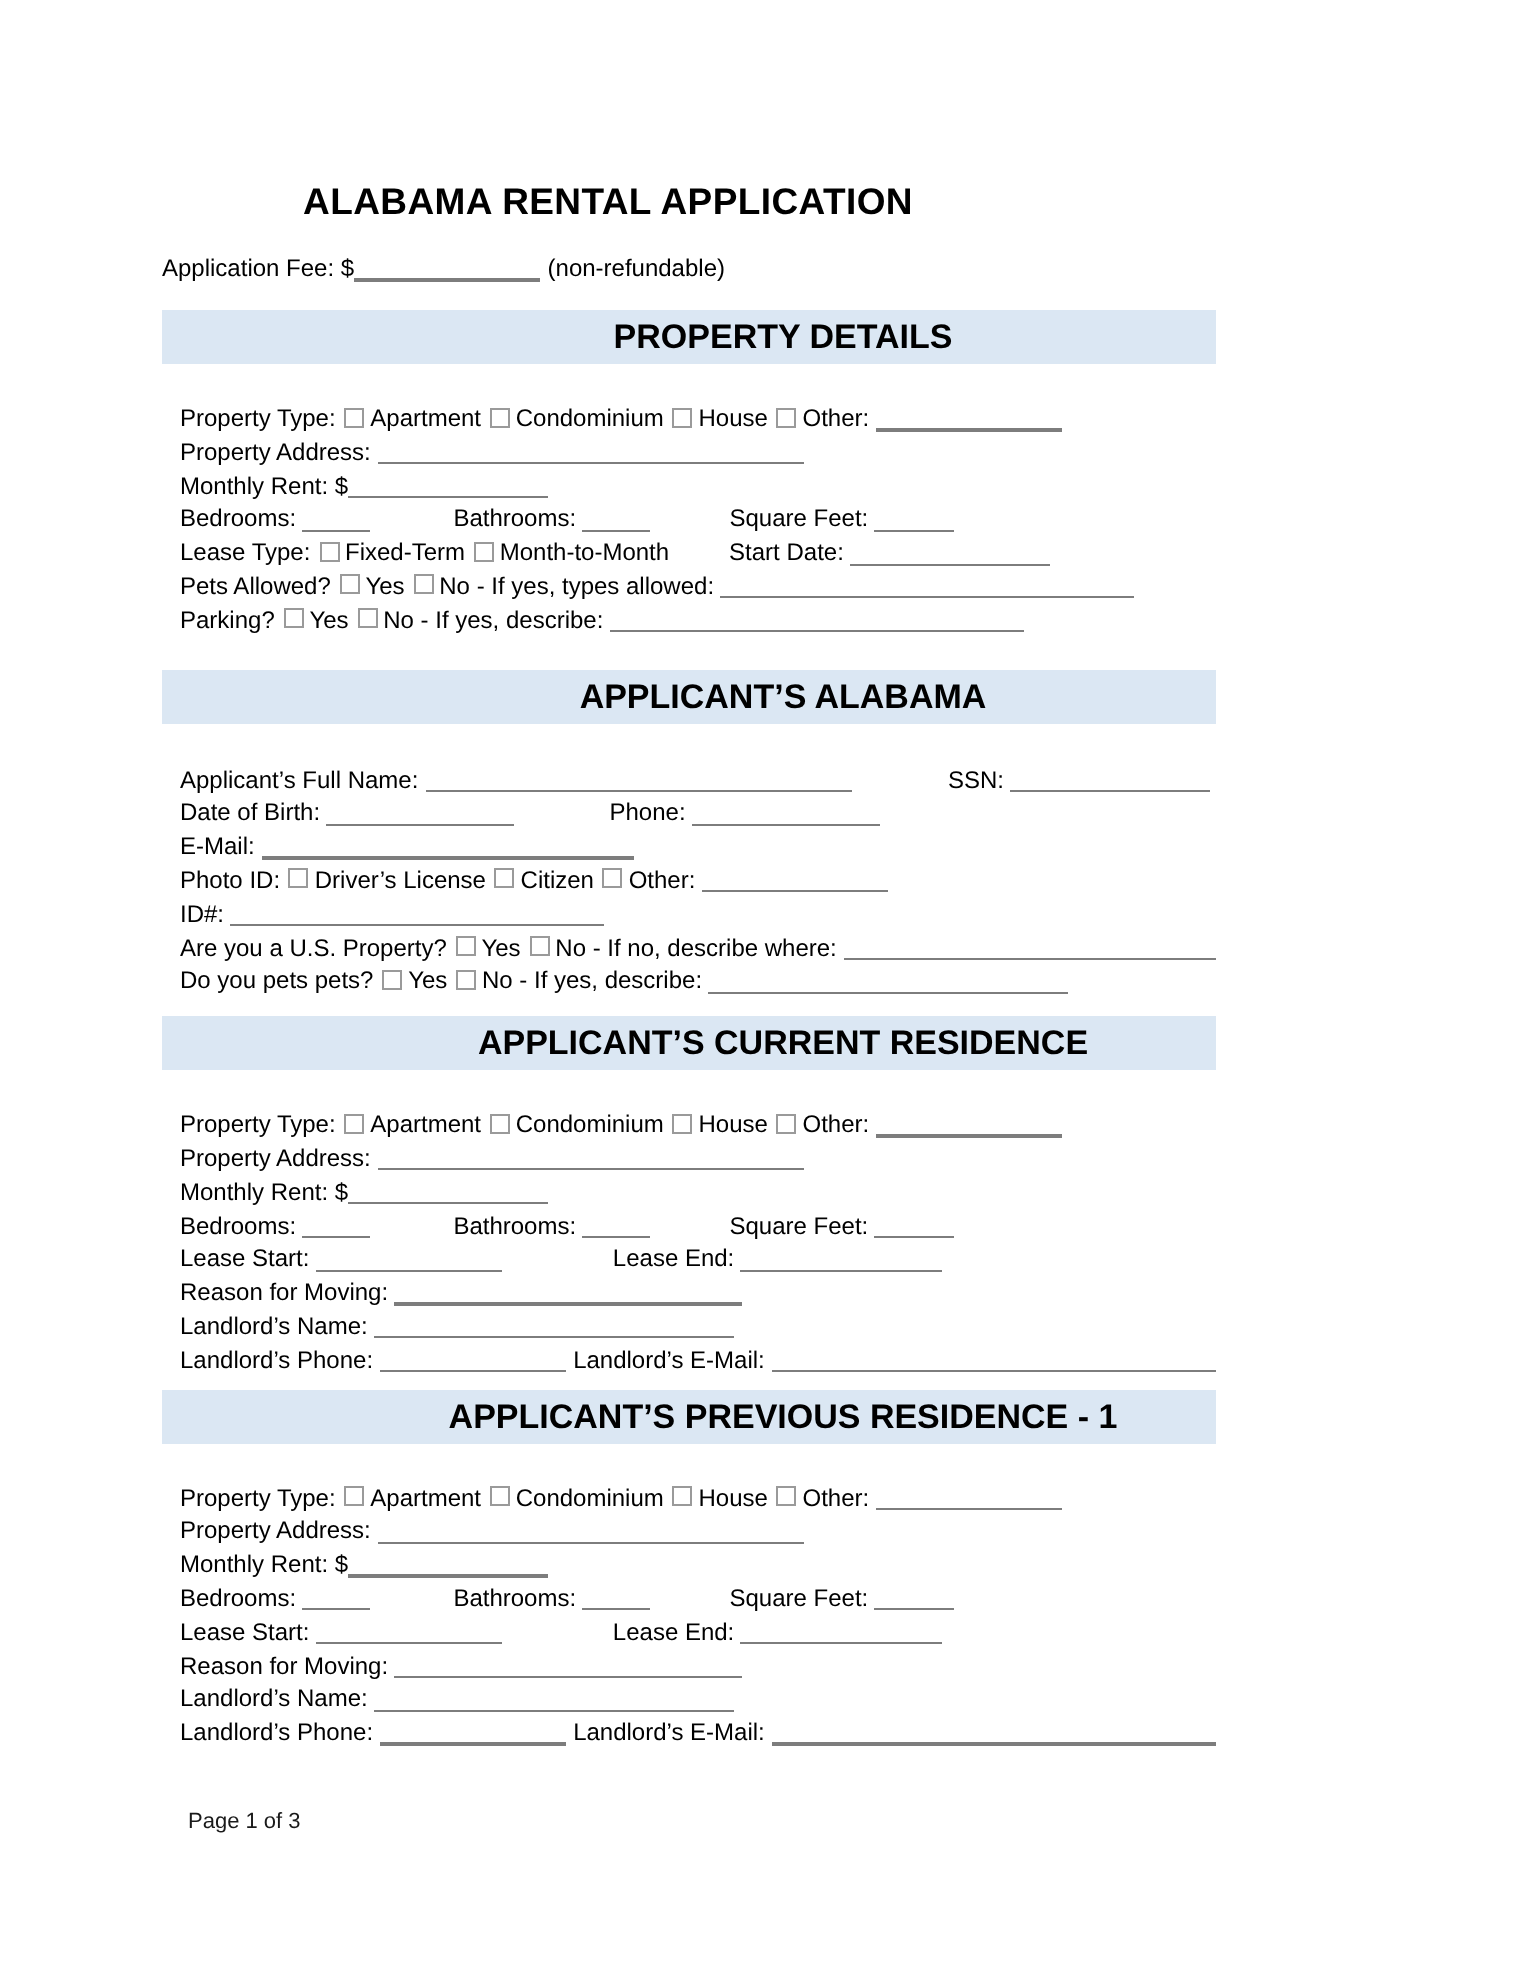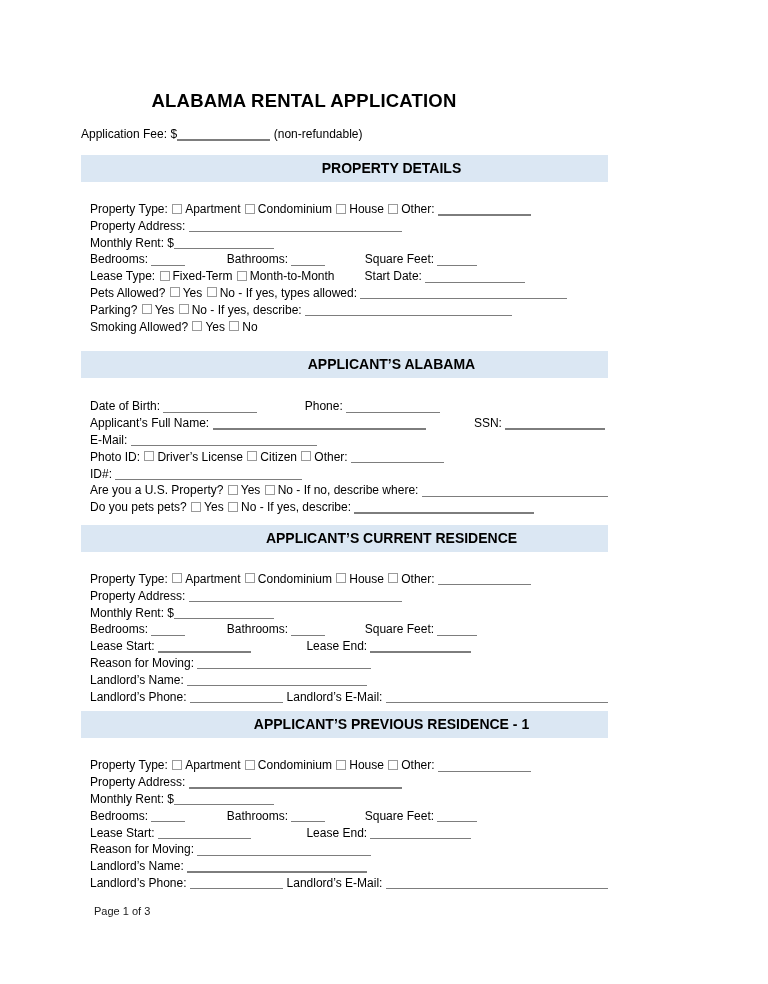--- a/index.html
+++ b/index.html
@@ -15,21 +15,21 @@
     margin:90px 0 0 0;
     text-align:center;
     font-size:18.5px;font-weight:bold;
     line-height:22px;letter-spacing:0.2px;
   }
   .content{margin-left:81px;width:605px;}
   .fee-line{margin-top:14px;}
   .sec-header{
     height:27px;line-height:27px;
     background:var(--hdr,#dbe7f3);
-    text-align:center;font-weight:bold;font-size:14px;padding-left:16px;
+    text-align:center;font-weight:bold;font-size:17px;padding-left:16px;
   }
   .sec-header.h1{margin-top:12px;}
   .sec-header.h2{margin-top:16px;}
   .sec-header.h3{margin-top:9px;}
   .sec-header.h4{margin-top:6px;}
   .sec-body{padding:19px 0 0 9px;}
   .sec-body.b2{padding-top:20px;}
   .form-line{height:16.8px;line-height:16.8px;white-space:pre;}
   .fee-line .form-line{height:17px;line-height:17px;}
   .lbl{color:#000;}
@@ -71,29 +71,28 @@
     <section>
       <div class="sec-header h1">PROPERTY DETAILS</div>
       <div class="sec-body">
           <div class="form-line"><span class="lbl">Property Type: </span><span class="cb"></span><span class="lbl">Apartment </span><span class="cb"></span><span class="lbl">Condominium </span><span class="cb"></span><span class="lbl">House </span><span class="cb"></span><span class="lbl">Other: </span><span class="blank" style="width: 93.38px;"></span></div>
           <div class="form-line"><span class="lbl">Property Address: </span><span class="blank" style="width: 213.44px;"></span></div>
           <div class="form-line"><span class="lbl">Monthly Rent: $</span><span class="blank" style="width: 100.05px;"></span></div>
           <div class="form-line"><span class="lbl">Bedrooms: </span><span class="blank" style="width: 33.35px;"></span><span class="gap" style="width: 42px;"></span><span class="lbl">Bathrooms: </span><span class="blank" style="width: 33.35px;"></span><span class="gap" style="width: 40px;"></span><span class="lbl">Square Feet: </span><span class="blank" style="width: 40.02px;"></span></div>
           <div class="form-line"><span class="lbl">Lease Type: </span><span class="cb"></span><span class="lbl">Fixed-Term </span><span class="cb"></span><span class="lbl">Month-to-Month</span><span class="gap" style="width: 30px;"></span><span class="lbl">Start Date: </span><span class="blank" style="width: 100.05px;"></span></div>
           <div class="form-line"><span class="lbl">Pets Allowed? </span><span class="cb"></span><span class="lbl">Yes </span><span class="cb"></span><span class="lbl">No - If yes, types allowed: </span><span class="blank" style="width: 206.77px;"></span></div>
           <div class="form-line"><span class="lbl">Parking? </span><span class="cb"></span><span class="lbl">Yes </span><span class="cb"></span><span class="lbl">No - If yes, describe: </span><span class="blank" style="width: 206.77px;"></span></div>
-          <div class="form-line"><span class="lbl">Smoking Allowed? </span><span class="cb"></span><span class="lbl">Yes </span><span class="cb"></span><span class="lbl">No</span></div>
         </div>
     </section>
 
     <section>
       <div class="sec-header h2">APPLICANT’S ALABAMA</div>
       <div class="sec-body b2">
+          <div class="form-line"><span class="lbl">Applicant’s Full Name: </span><span class="blank" style="width: 213.44px;"></span><span class="gap" style="width: 48px;"></span><span class="lbl">SSN: </span><span class="blank" style="width: 100.05px;"></span></div>
           <div class="form-line"><span class="lbl">Date of Birth: </span><span class="blank" style="width: 93.38px;"></span><span class="gap" style="width: 48px;"></span><span class="lbl">Phone: </span><span class="blank" style="width: 93.38px;"></span></div>
-          <div class="form-line"><span class="lbl">Applicant’s Full Name: </span><span class="blank" style="width: 213.44px;"></span><span class="gap" style="width: 48px;"></span><span class="lbl">SSN: </span><span class="blank" style="width: 100.05px;"></span></div>
           <div class="form-line"><span class="lbl">E-Mail: </span><span class="blank" style="width: 186.76px;"></span></div>
           <div class="form-line"><span class="lbl">Photo ID: </span><span class="cb"></span><span class="lbl">Driver’s License </span><span class="cb"></span><span class="lbl">Citizen </span><span class="cb"></span><span class="lbl">Other: </span><span class="blank" style="width: 93.38px;"></span></div>
           <div class="form-line"><span class="lbl">ID#: </span><span class="blank" style="width: 186.76px;"></span></div>
           <div class="form-line"><span class="lbl">Are you a U.S. Property? </span><span class="cb"></span><span class="lbl">Yes </span><span class="cb"></span><span class="lbl">No - If no, describe where: </span><span class="blank" style="width: 280.14px;"></span></div>
           <div class="form-line"><span class="lbl">Do you pets pets? </span><span class="cb"></span><span class="lbl">Yes </span><span class="cb"></span><span class="lbl">No - If yes, describe: </span><span class="blank" style="width: 180.09px;"></span></div>
         </div>
     </section>
 
     <section>
       <div class="sec-header h3">APPLICANT’S CURRENT RESIDENCE</div>

